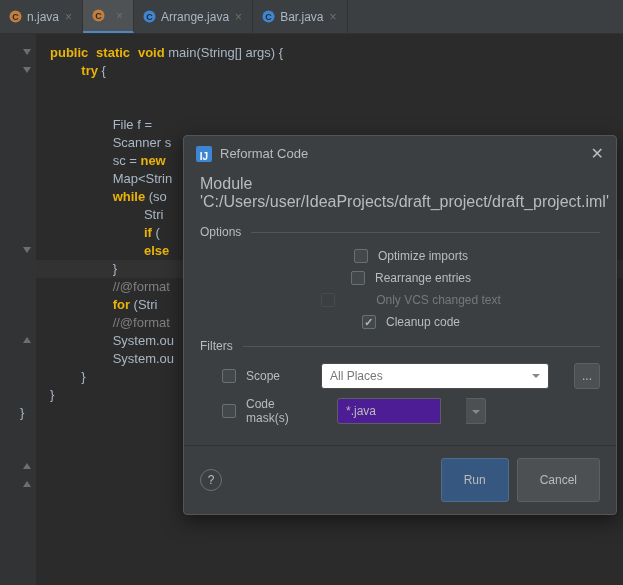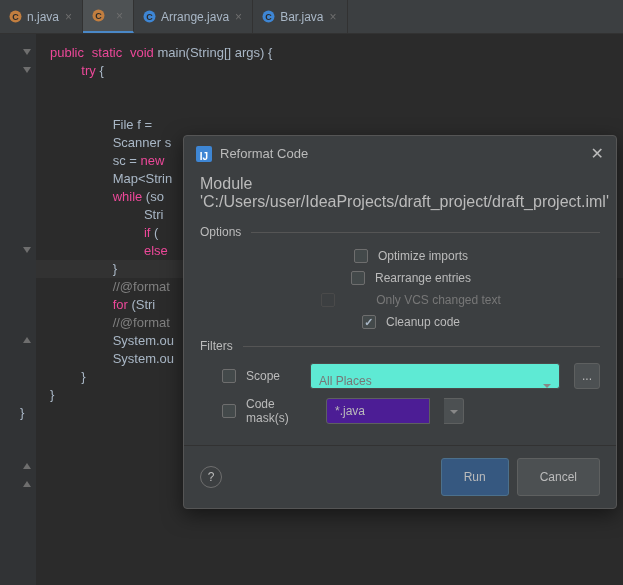--- a/index.html
+++ b/index.html
@@ -8,54 +8,54 @@
 .tabs { display: flex; background: #3c3f41; height: 34px; border-bottom: 1px solid #323232; }
 .tab { display: flex; align-items: center; padding: 0 10px 0 8px; font-size: 12px; color: #a9b7c6; border-right: 1px solid #323232; cursor: pointer; position: relative; }
 .tab.active { background: #4e5254; border-bottom: 2px solid #4a88c7; }
 .tab-icon { width: 14px; height: 14px; margin-right: 5px; display: flex; align-items: center; justify-content: center; }
 .tab-close { margin-left: 6px; color: #6e6e6e; font-size: 12px; cursor: pointer; }
 
 .editor { position: relative; background: #2b2b2b; height: calc(100% - 34px); }
 .gutter { position: absolute; left: 0; top: 0; width: 36px; height: 100%; background: #313335; }
 .fold-icon { position: absolute; left: 22px; width: 10px; height: 10px; color: #6e6e6e; }
 .code { position: absolute; left: 36px; top: 0; padding: 10px 0 0 14px; font-family: "Consolas", "Monaco", monospace; font-size: 13px; line-height: 18px; color: #a9b7c6; white-space: pre; }
-.kw { color: #ec4899; font-weight: normal; }
+.kw { color: #eab308; font-weight: bold; }
 .highlight-line { position: absolute; left: 36px; right: 0; height: 18px; background: #323232; }
 
 .dialog { position: absolute; left: 183px; top: 135px; width: 434px; background: #3c3f41; border: 1px solid #555; border-radius: 4px; box-shadow: 0 6px 20px rgba(0,0,0,0.5); }
 .dialog-title { display: flex; align-items: center; padding: 8px 12px; font-size: 13px; color: #bbbbbb; }
 .dialog-title-icon { width: 16px; height: 16px; margin-right: 8px; background: #3e86d4; border-radius: 2px; display: flex; align-items: flex-end; justify-content: center; font-size: 10px; font-weight: bold; color: #fff; }
 .dialog-close { margin-left: auto; color: #bbbbbb; cursor: pointer; font-size: 16px; }
 .dialog-body { padding: 4px 16px 12px 16px; color: #bbbbbb; font-size: 12px; }
 .module-line { margin-bottom: 14px; font-size: 16px; }
 
 .section-title { display: flex; align-items: center; margin: 10px 0 10px 0; font-size: 12px; color: #bbbbbb; }
 .section-title::after { content: ""; flex: 1; height: 1px; background: #555; margin-left: 10px; }
 
 .chk-row { display: flex; align-items: center; margin: 8px 0 8px 22px; font-size: 12px; color: #bbbbbb; justify-content: center; }
 .chk { width: 14px; height: 14px; border: 1px solid #6e6e6e; border-radius: 2px; margin-right: 10px; background: #43494a; display: flex; align-items: center; justify-content: center; flex-shrink: 0; }
 .chk.checked::after { content: "✓"; color: #a9b7c6; font-size: 11px; font-weight: bold; }
 .chk.disabled { border-color: #4a4a4a; background: #3c3f41; }
 .disabled-text { color: #777; margin-left: 31px; }
 
-.scope-row { display: flex; align-items: center; margin: 8px 0 8px 22px; gap: 14px; }
+.scope-row { display: flex; align-items: center; margin: 8px 0 8px 22px; gap: 25px; }
 .scope-label { width: 74px; font-size: 12px; color: #bbbbbb; display: flex; align-items: center; }
 .scope-label .chk { margin-right: 10px; }
 .dropdown { flex: 1; height: 26px; background: #45494a; border: 1px solid #5e6060; border-radius: 3px; display: flex; align-items: center; padding: 0 8px; font-size: 12px; color: #888; position: relative; }
-.dropdown.disabled { background: #5eead4; color: #777; border-color: #4a4a4a; align-items: flex-end; }
+.dropdown.disabled { background: #ffffff; color: #777; border-color: #4a4a4a; }
 .dropdown::after { content: ""; position: absolute; right: 8px; width: 0; height: 0; border-left: 4px solid transparent; border-right: 4px solid transparent; border-top: 4px solid #888; }
 .ellipsis-btn { width: 26px; height: 26px; background: #4c5052; border: 1px solid #5e6060; border-radius: 3px; display: flex; align-items: center; justify-content: center; color: #bbbbbb; font-size: 12px; cursor: pointer; }
 .mask-input { width: 104px; height: 26px; background: #4c1d95; border: 1px solid #5e6060; border-radius: 3px 0 0 3px; display: flex; align-items: center; padding: 0 8px; font-size: 12px; color: #bbbbbb; }
 .mask-dd { width: 20px; height: 26px; background: #4c5052; border: 1px solid #5e6060; border-left: none; border-radius: 0 3px 3px 0; position: relative; }
 .mask-dd::after { content: ""; position: absolute; top: 11px; left: 6px; width: 0; height: 0; border-left: 4px solid transparent; border-right: 4px solid transparent; border-top: 4px solid #888; }
 
 .dialog-footer { display: flex; align-items: center; padding: 12px 16px; border-top: 1px solid #323232; gap: 8px; }
 .help-btn { width: 22px; height: 22px; border-radius: 50%; border: 1px solid #6e6e6e; display: flex; align-items: center; justify-content: center; color: #bbbbbb; font-size: 12px; cursor: pointer; }
 .spacer { flex: 1; }
-.btn { height: 38px; padding: 0 22px; border-radius: 3px; font-size: 12px; cursor: pointer; display: flex; align-items: center; border: 1px solid #5e6060; background: #4c5052; color: #bbbbbb; }
+.btn { height: 44px; padding: 0 22px; border-radius: 3px; font-size: 12px; cursor: pointer; display: flex; align-items: center; border: 1px solid #5e6060; background: #4c5052; color: #bbbbbb; }
 .btn.primary { background: #365880; border-color: #4c708c; color: #bbbbbb; }
 </style>
 </head>
 <body>
 
 <div class="tabs">
   <div class="tab">
     <span class="tab-icon">
       <svg width="13" height="13">
           <circle cx="6.5" cy="6.5" r="6" fill="#c27e3f"></circle>

